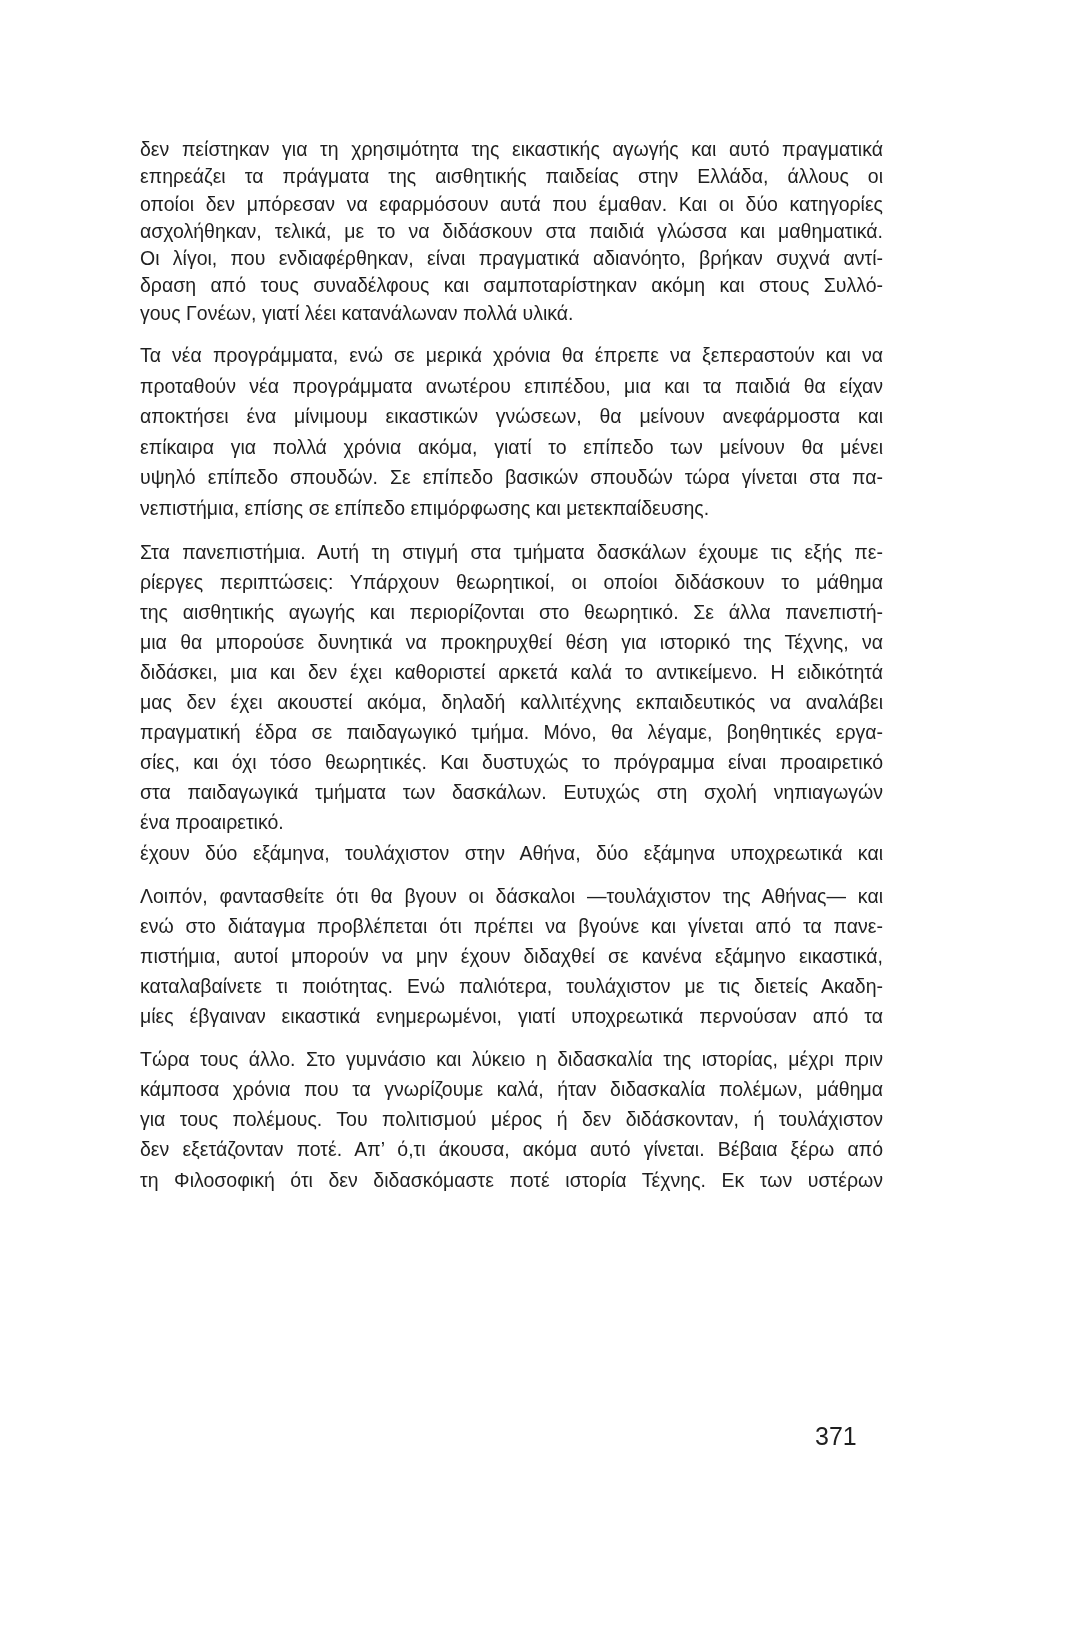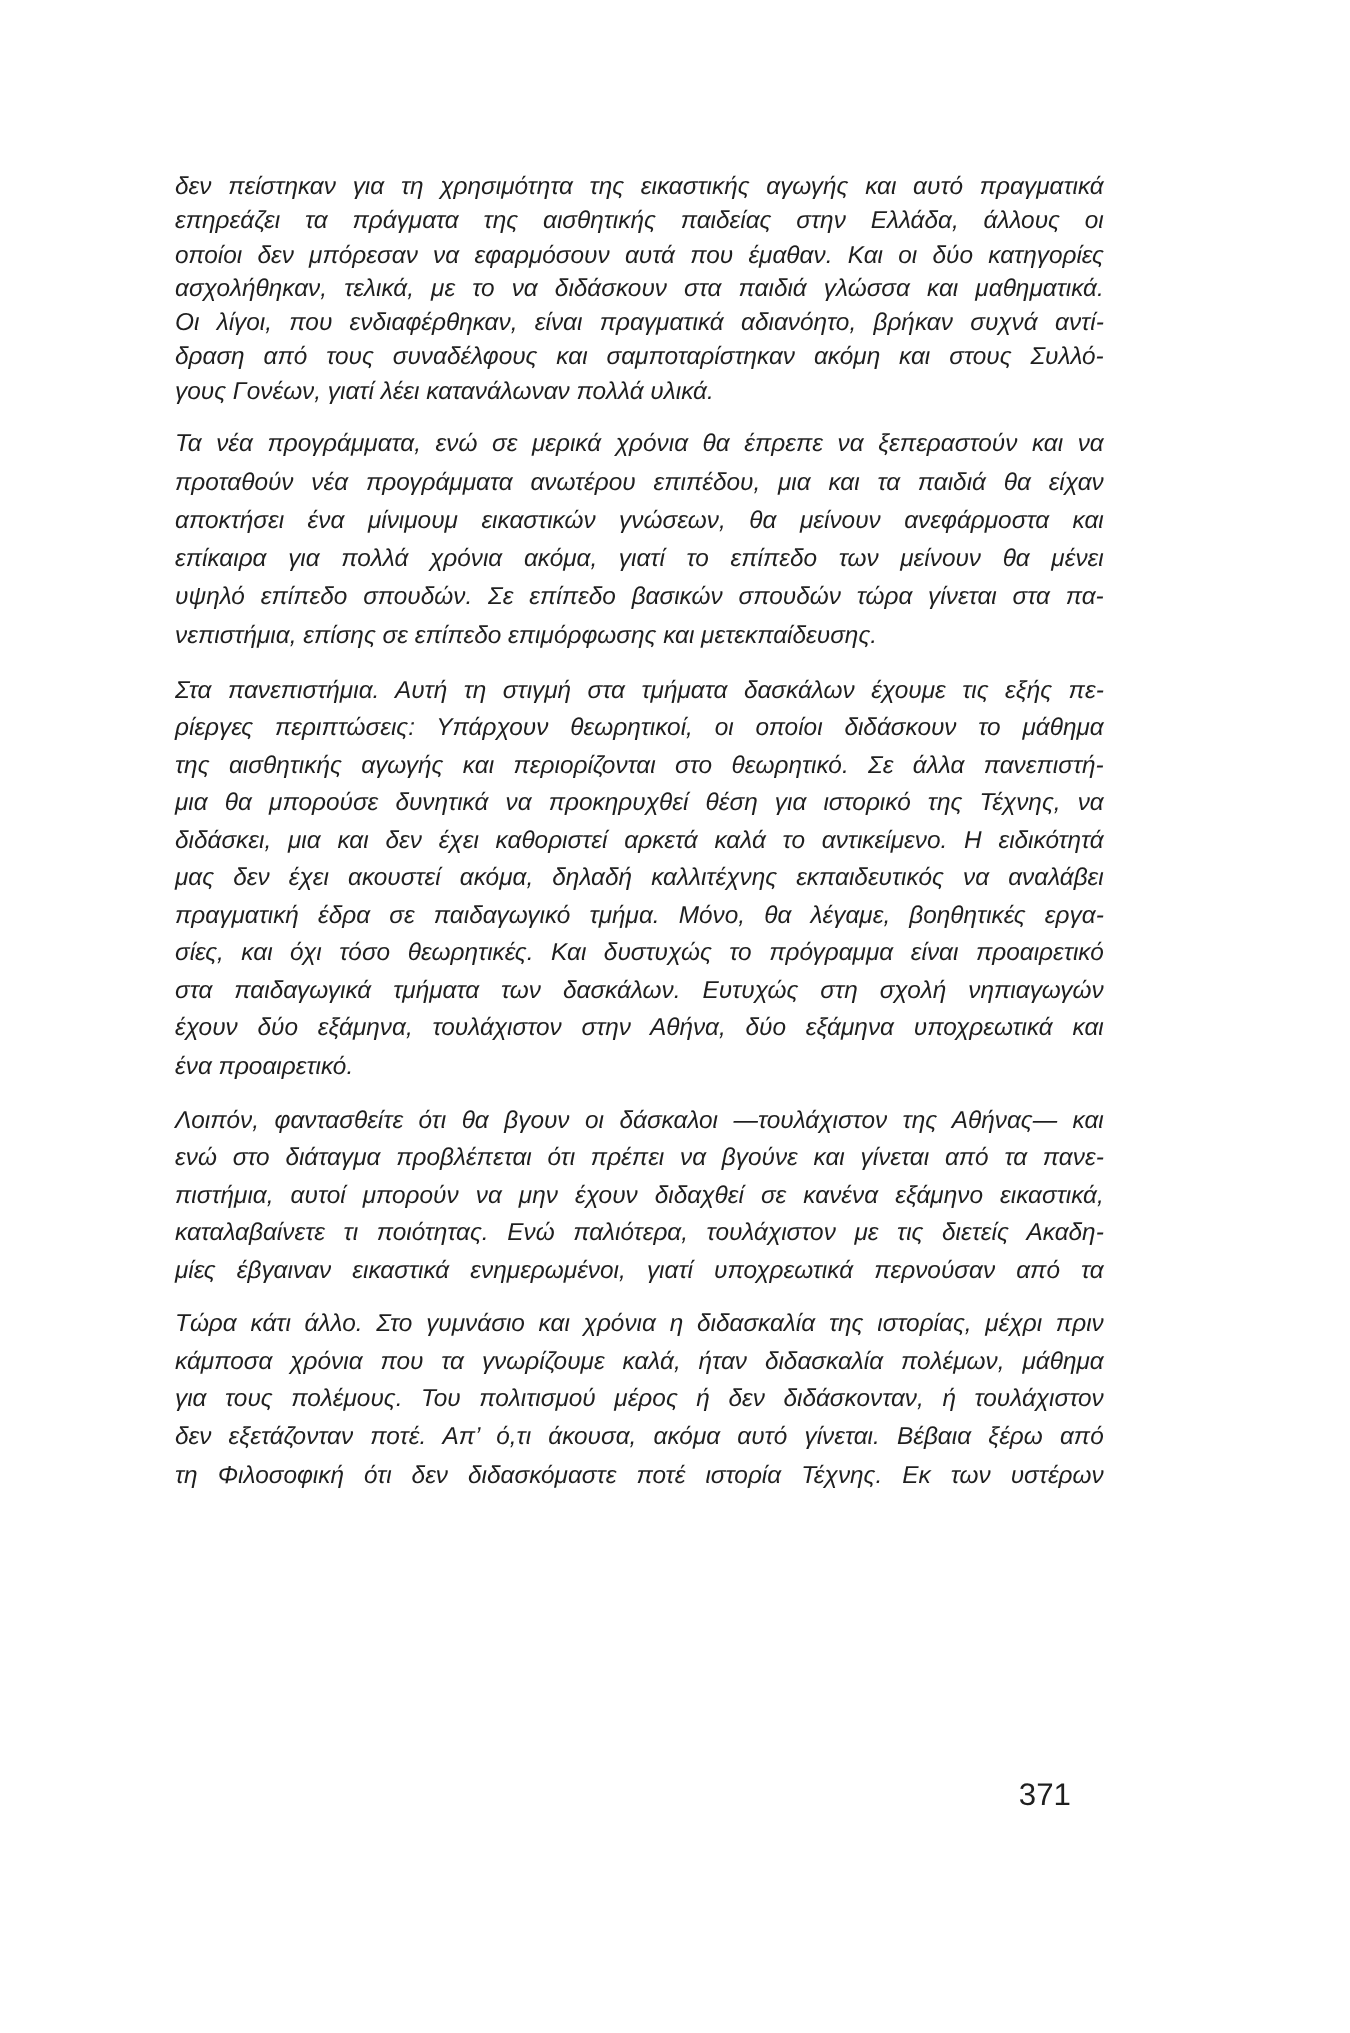--- a/index.html
+++ b/index.html
@@ -11,21 +11,20 @@
     font-family: "Liberation Sans", "DejaVu Sans", sans-serif;
     color: #1f1f1f;
   }
   .page {
     position: absolute;
     left: 140px; top: 136px;
     width: 743px;
   }
   .para {
     margin: 0 0 13px 0;
-    font-style: italic;
   }
   .line {
     display: block;
     font-size: 19.5px;
     line-height: 27.3px;
     text-align: justify;
     text-align-last: justify;
     white-space: nowrap;
     height: 27.3px;
   }
@@ -65,34 +64,34 @@
   <div class="para p3">
     <span class="line">Στα πανεπιστήμια. Αυτή τη στιγμή στα τμήματα δασκάλων έχουμε τις εξής πε-</span>
     <span class="line">ρίεργες περιπτώσεις: Υπάρχουν θεωρητικοί, οι οποίοι διδάσκουν το μάθημα</span>
     <span class="line">της αισθητικής αγωγής και περιορίζονται στο θεωρητικό. Σε άλλα πανεπιστή-</span>
     <span class="line">μια θα μπορούσε δυνητικά να προκηρυχθεί θέση για ιστορικό της Τέχνης, να</span>
     <span class="line">διδάσκει, μια και δεν έχει καθοριστεί αρκετά καλά το αντικείμενο. Η ειδικότητά</span>
     <span class="line">μας δεν έχει ακουστεί ακόμα, δηλαδή καλλιτέχνης εκπαιδευτικός να αναλάβει</span>
     <span class="line">πραγματική έδρα σε παιδαγωγικό τμήμα. Μόνο, θα λέγαμε, βοηθητικές εργα-</span>
     <span class="line">σίες, και όχι τόσο θεωρητικές. Και δυστυχώς το πρόγραμμα είναι προαιρετικό</span>
     <span class="line">στα παιδαγωγικά τμήματα των δασκάλων. Ευτυχώς στη σχολή νηπιαγωγών</span>
+    <span class="line last">ένα προαιρετικό.</span>
     <span class="line">έχουν δύο εξάμηνα, τουλάχιστον στην Αθήνα, δύο εξάμηνα υποχρεωτικά και</span>
-    <span class="line last">ένα προαιρετικό.</span>
   </div>
 
   <div class="para p4">
     <span class="line">Λοιπόν, φαντασθείτε ότι θα βγουν οι δάσκαλοι —τουλάχιστον της Αθήνας— και</span>
     <span class="line">ενώ στο διάταγμα προβλέπεται ότι πρέπει να βγούνε και γίνεται από τα πανε-</span>
     <span class="line">πιστήμια, αυτοί μπορούν να μην έχουν διδαχθεί σε κανένα εξάμηνο εικαστικά,</span>
     <span class="line">καταλαβαίνετε τι ποιότητας. Ενώ παλιότερα, τουλάχιστον με τις διετείς Ακαδη-</span>
     <span class="line">μίες έβγαιναν εικαστικά ενημερωμένοι, γιατί υποχρεωτικά περνούσαν από τα</span>
   </div>
 
   <div class="para p5">
-    <span class="line">Τώρα κάτι άλλο. Στο γυμνάσιο και χρόνια η διδασκαλία της ιστορίας, μέχρι πριν</span>
+    <span class="line">Τώρα τους άλλο. Στο γυμνάσιο και λύκειο η διδασκαλία της ιστορίας, μέχρι πριν</span>
     <span class="line">κάμποσα χρόνια που τα γνωρίζουμε καλά, ήταν διδασκαλία πολέμων, μάθημα</span>
     <span class="line">για τους πολέμους. Του πολιτισμού μέρος ή δεν διδάσκονταν, ή τουλάχιστον</span>
     <span class="line">δεν εξετάζονταν ποτέ. Απ’ ό,τι άκουσα, ακόμα αυτό γίνεται. Βέβαια ξέρω από</span>
     <span class="line">τη Φιλοσοφική ότι δεν διδασκόμαστε ποτέ ιστορία Τέχνης. Εκ των υστέρων</span>
   </div>
 </div>
 
 <div class="page-number">371</div>
 
 </body></html>

